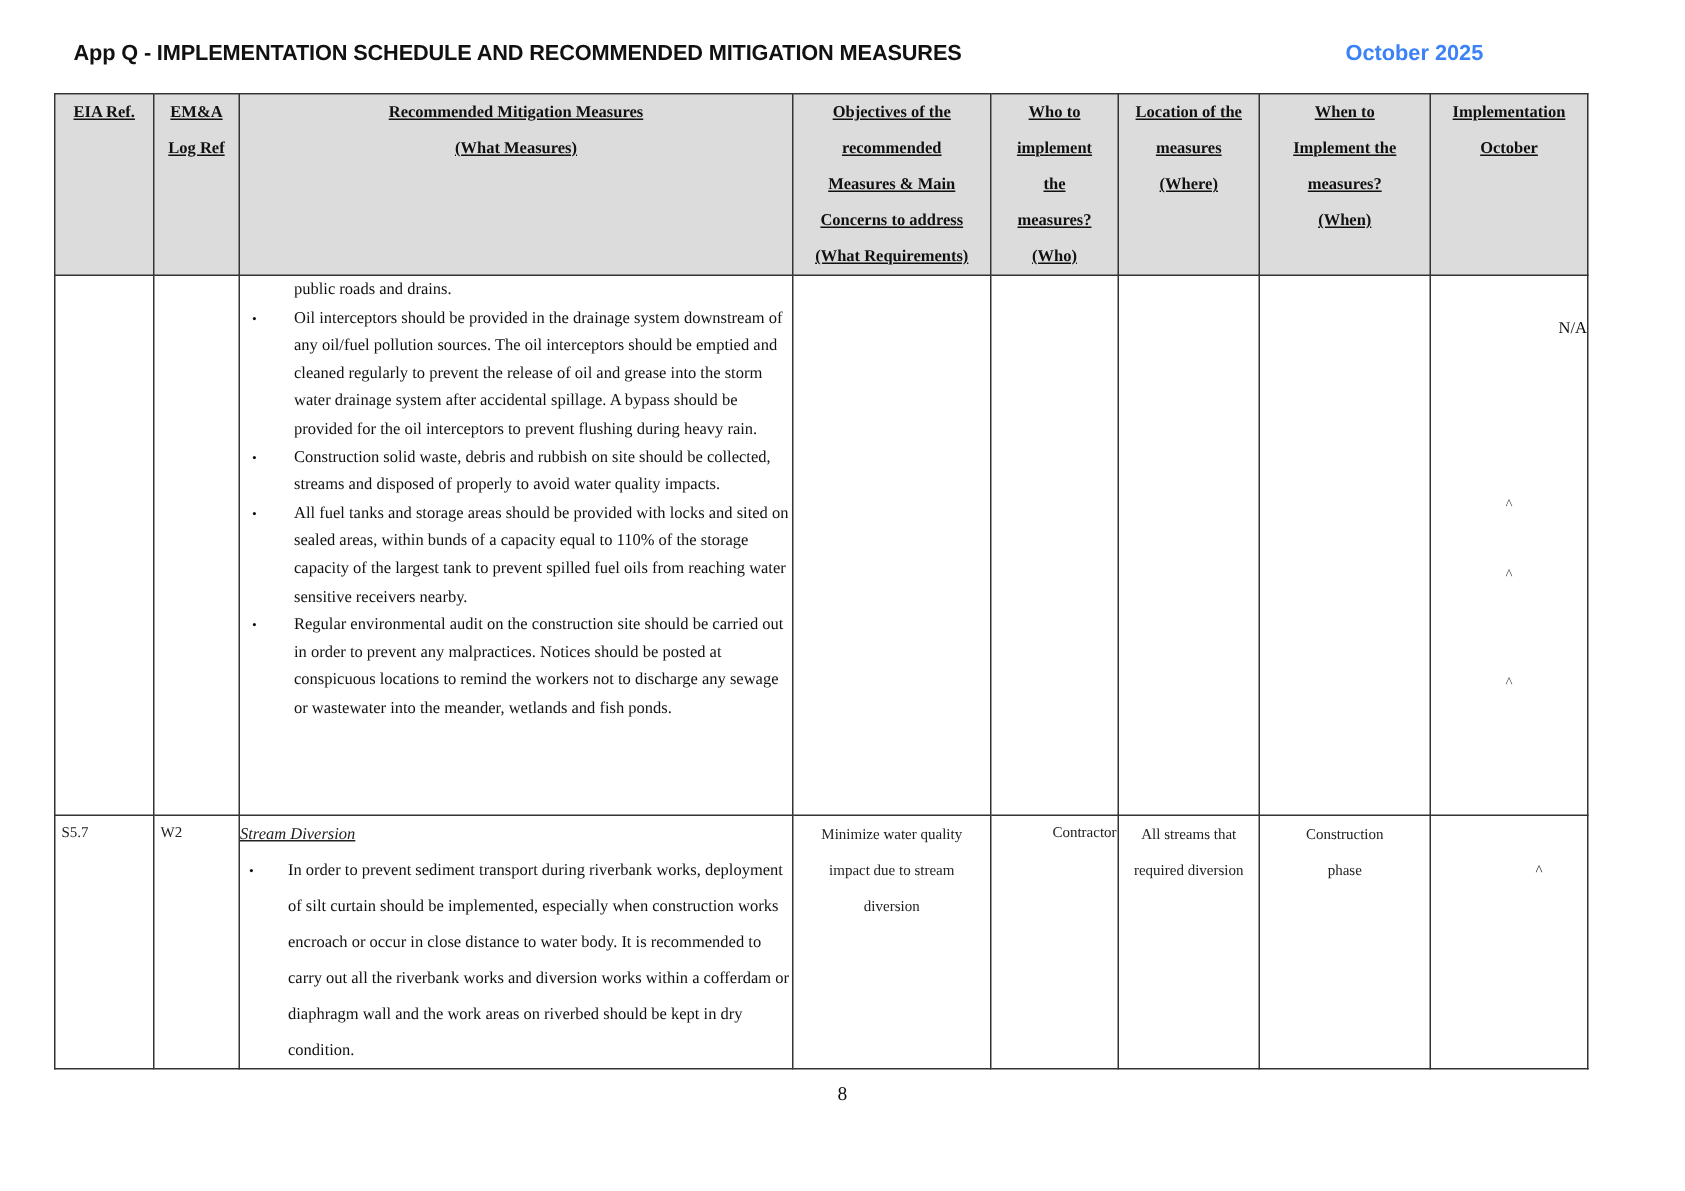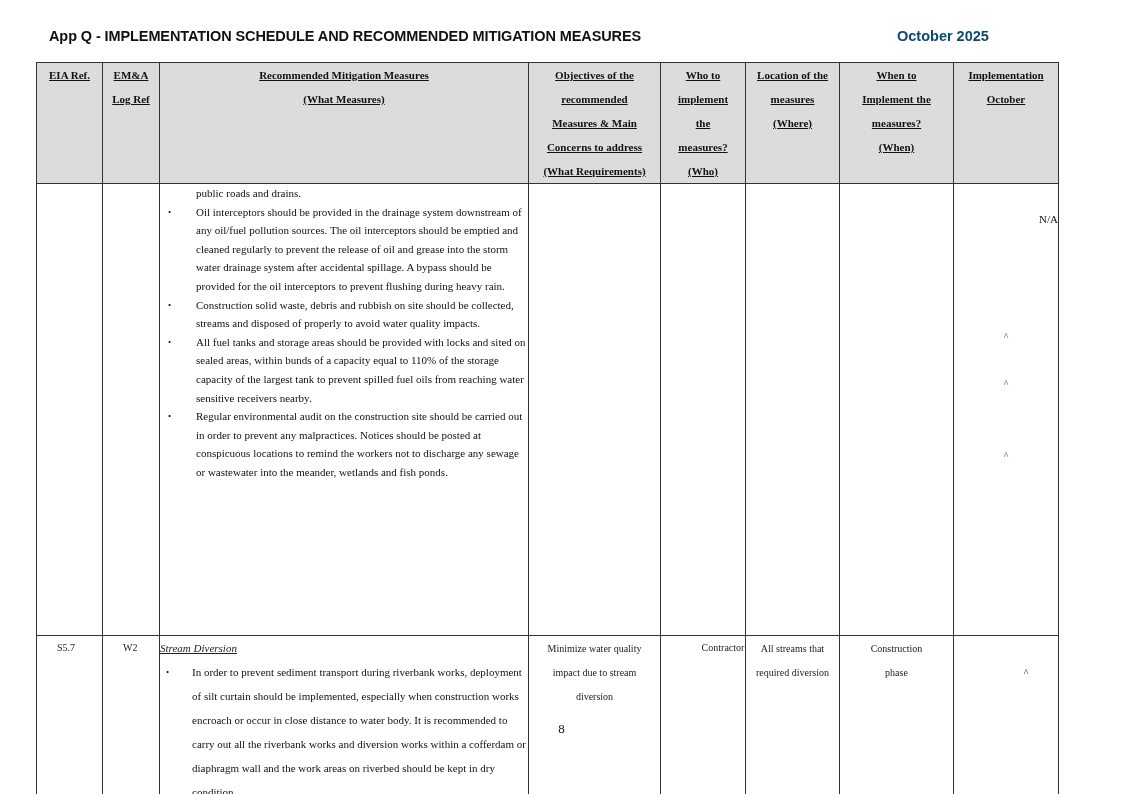--- a/index.html
+++ b/index.html
@@ -1,32 +1,32 @@
 <!DOCTYPE html>
 <html><head>
 <meta charset="utf-8">
 <style>
   html, body { margin:0; padding:0; background:#ffffff; }
   body { width:1123px; height:794px; position:relative; overflow:hidden; }
   .hdr-title { position:absolute; left:49px; top:28px; font-family:"Liberation Sans", sans-serif; font-weight:bold; font-size:14.5px; color:#111; letter-spacing:-0.1px; }
-  .hdr-date { position:absolute; left:897px; top:28px; font-family:"Liberation Sans", sans-serif; font-weight:bold; font-size:14.5px; color:#0c4a6e; }
+  .hdr-date { position:absolute; left:897px; top:28px; font-family:"Liberation Sans", sans-serif; font-weight:bold; font-size:14.5px; color:#3b82f6; }
   table.sched { position:absolute; left:36px; top:62px; width:1022px; border-collapse:collapse; table-layout:fixed; font-family:"Liberation Serif", serif; color:#111; }
   table.sched th, table.sched td { border:1.5px solid #333; vertical-align:top; padding:0; }
   table.sched th { background:#dcdcdc; font-weight:bold; font-size:11px; line-height:24px; text-align:center; padding-top:0px; height:118px; }
   th .hl { display:block;text-decoration:underline; }
   td.cont-measures { font-size:11px; line-height:18.6px; padding:2px 8px 1px 10px; }
   td.cont-status { text-align:center; font-size:11px; position:relative; }
   .mitem { display:flex; }
   .mitem .bul { width:36px; flex:none; padding-left:8px; box-sizing:border-box; font-size:9px; }
   .mitem .txt { flex:1; }
   .mcont { padding-left:36px; }
   .status-mark { position:absolute; left:0; right:0; text-align:center; font-size:10px; color:#444; }
   .status-na { position:absolute; left:0; right:0; text-align:right; font-size:11px; }
   td.r2 { font-size:10px; line-height:24px; padding-top:1px; color:#222; }
-  td.r2.ref { padding-left:20px; }
+  td.r2.ref { padding-left:4px; }
   td.r2.center { text-align:center;padding-left:40px; }
   td.r2-measures { font-size:11px; line-height:24px; padding:1px 8px 0 6px; }
   .sub-title { font-style:italic; text-decoration:underline; font-size:11px; color:#222; }
   .page-num { position:absolute; left:0; width:1123px; top:721px; text-align:center; font-family:"Liberation Serif", serif; font-size:13px; color:#111; }
 </style>
 </head>
 <body>
 
 <div class="hdr-title">App Q - IMPLEMENTATION SCHEDULE AND RECOMMENDED MITIGATION MEASURES</div>
 <div class="hdr-date">October 2025</div>
@@ -80,21 +80,21 @@
         <span class="hl">measures?</span>
         <span class="hl">(When)</span>
       </th>
       <th>
         <span class="hl">Implementation</span>
         <span class="hl">October</span>
       </th>
     </tr>
   </thead>
   <tbody>
-    <tr style="height:452px">
+    <tr style="height:360px">
       <td></td>
       <td></td>
       <td class="cont-measures">
         <div class="mcont">public roads and drains.</div>
         <div class="mitem">
           <span class="bul">•</span>
           <span class="txt">Oil interceptors should be provided in the drainage system downstream of any oil/fuel pollution sources. The oil interceptors should be emptied and cleaned regularly to prevent the release of oil and grease into the storm water drainage system after accidental spillage. A bypass should be provided for the oil interceptors to prevent flushing during heavy rain.</span>
         </div>
         <div class="mitem">
           <span class="bul">•</span>

